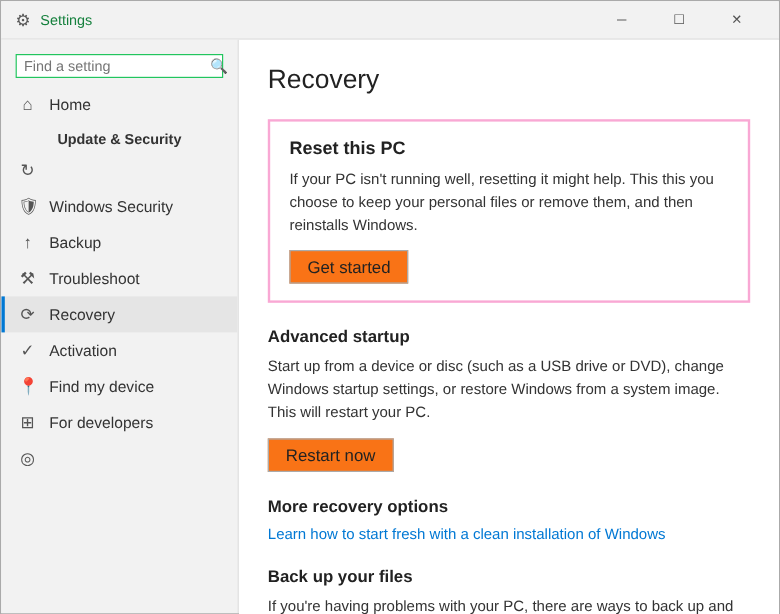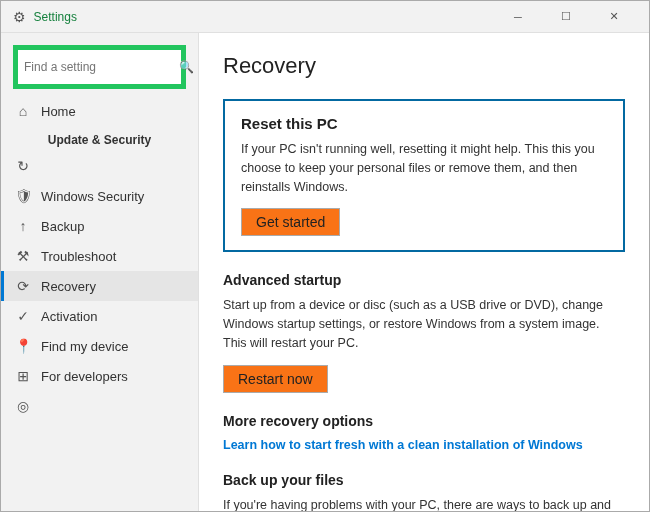--- a/index.html
+++ b/index.html
@@ -64,23 +64,23 @@
       background: #f2f2f2;
       flex-shrink: 0;
       padding: 8px 0;
       border-right: 1px solid #e0e0e0;
       overflow-y: auto;
     }
     .sidebar-search {
       margin: 4px 12px 8px 12px;
       display: flex;
       align-items: center;
-      border: 5px solid #22c55e;
+      border: 1px solid #22c55e;
       background: white;
-      height: 44px;
+      height: 20px;
       padding: 0 6px;
     }
     .sidebar-search input {
       border: none;
       outline: none;
       font-size: 12px;
       flex: 1;
       background: transparent;
       color: #333;
     }
@@ -139,21 +139,21 @@
       overflow-y: auto;
       background: #ffffff;
     }
     .page-title {
       font-size: 22px;
       font-weight: 300;
       color: #222;
       margin-bottom: 20px;
     }
     .section-box {
-      border: 2px solid #0369a1;
+      border: 2px solid #f9a8d4;
       padding: 14px 16px;
       margin-bottom: 20px;
     }
     .section-title {
       font-size: 15px;
       font-weight: 600;
       color: #222;
       margin-bottom: 8px;
     }
     .section-desc {
@@ -176,21 +176,20 @@
     .plain-section .section-title {
       font-weight: 600;
       font-size: 14px;
       margin-bottom: 8px;
     }
     .link {
       color: #0078d4;
       cursor: pointer;
       font-size: 12.5px;
       text-decoration: none;
-      font-weight: bold;
     }
   </style>
 </head>
 <body>
 
 <div class="window">
 
   <div class="titlebar">
     <span class="titlebar-icon">⚙</span>
     <span class="titlebar-title">Settings</span>

